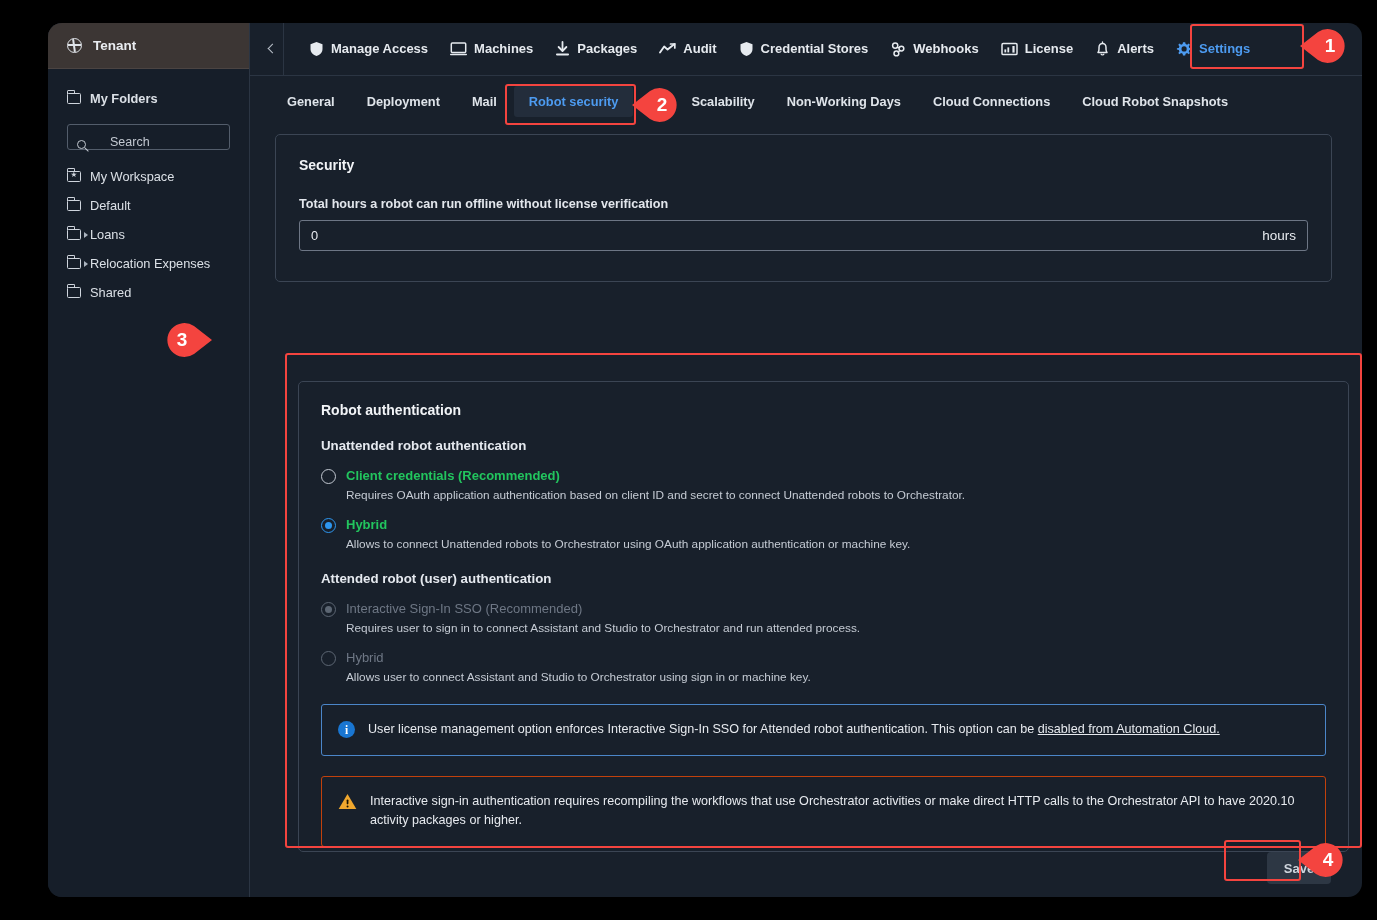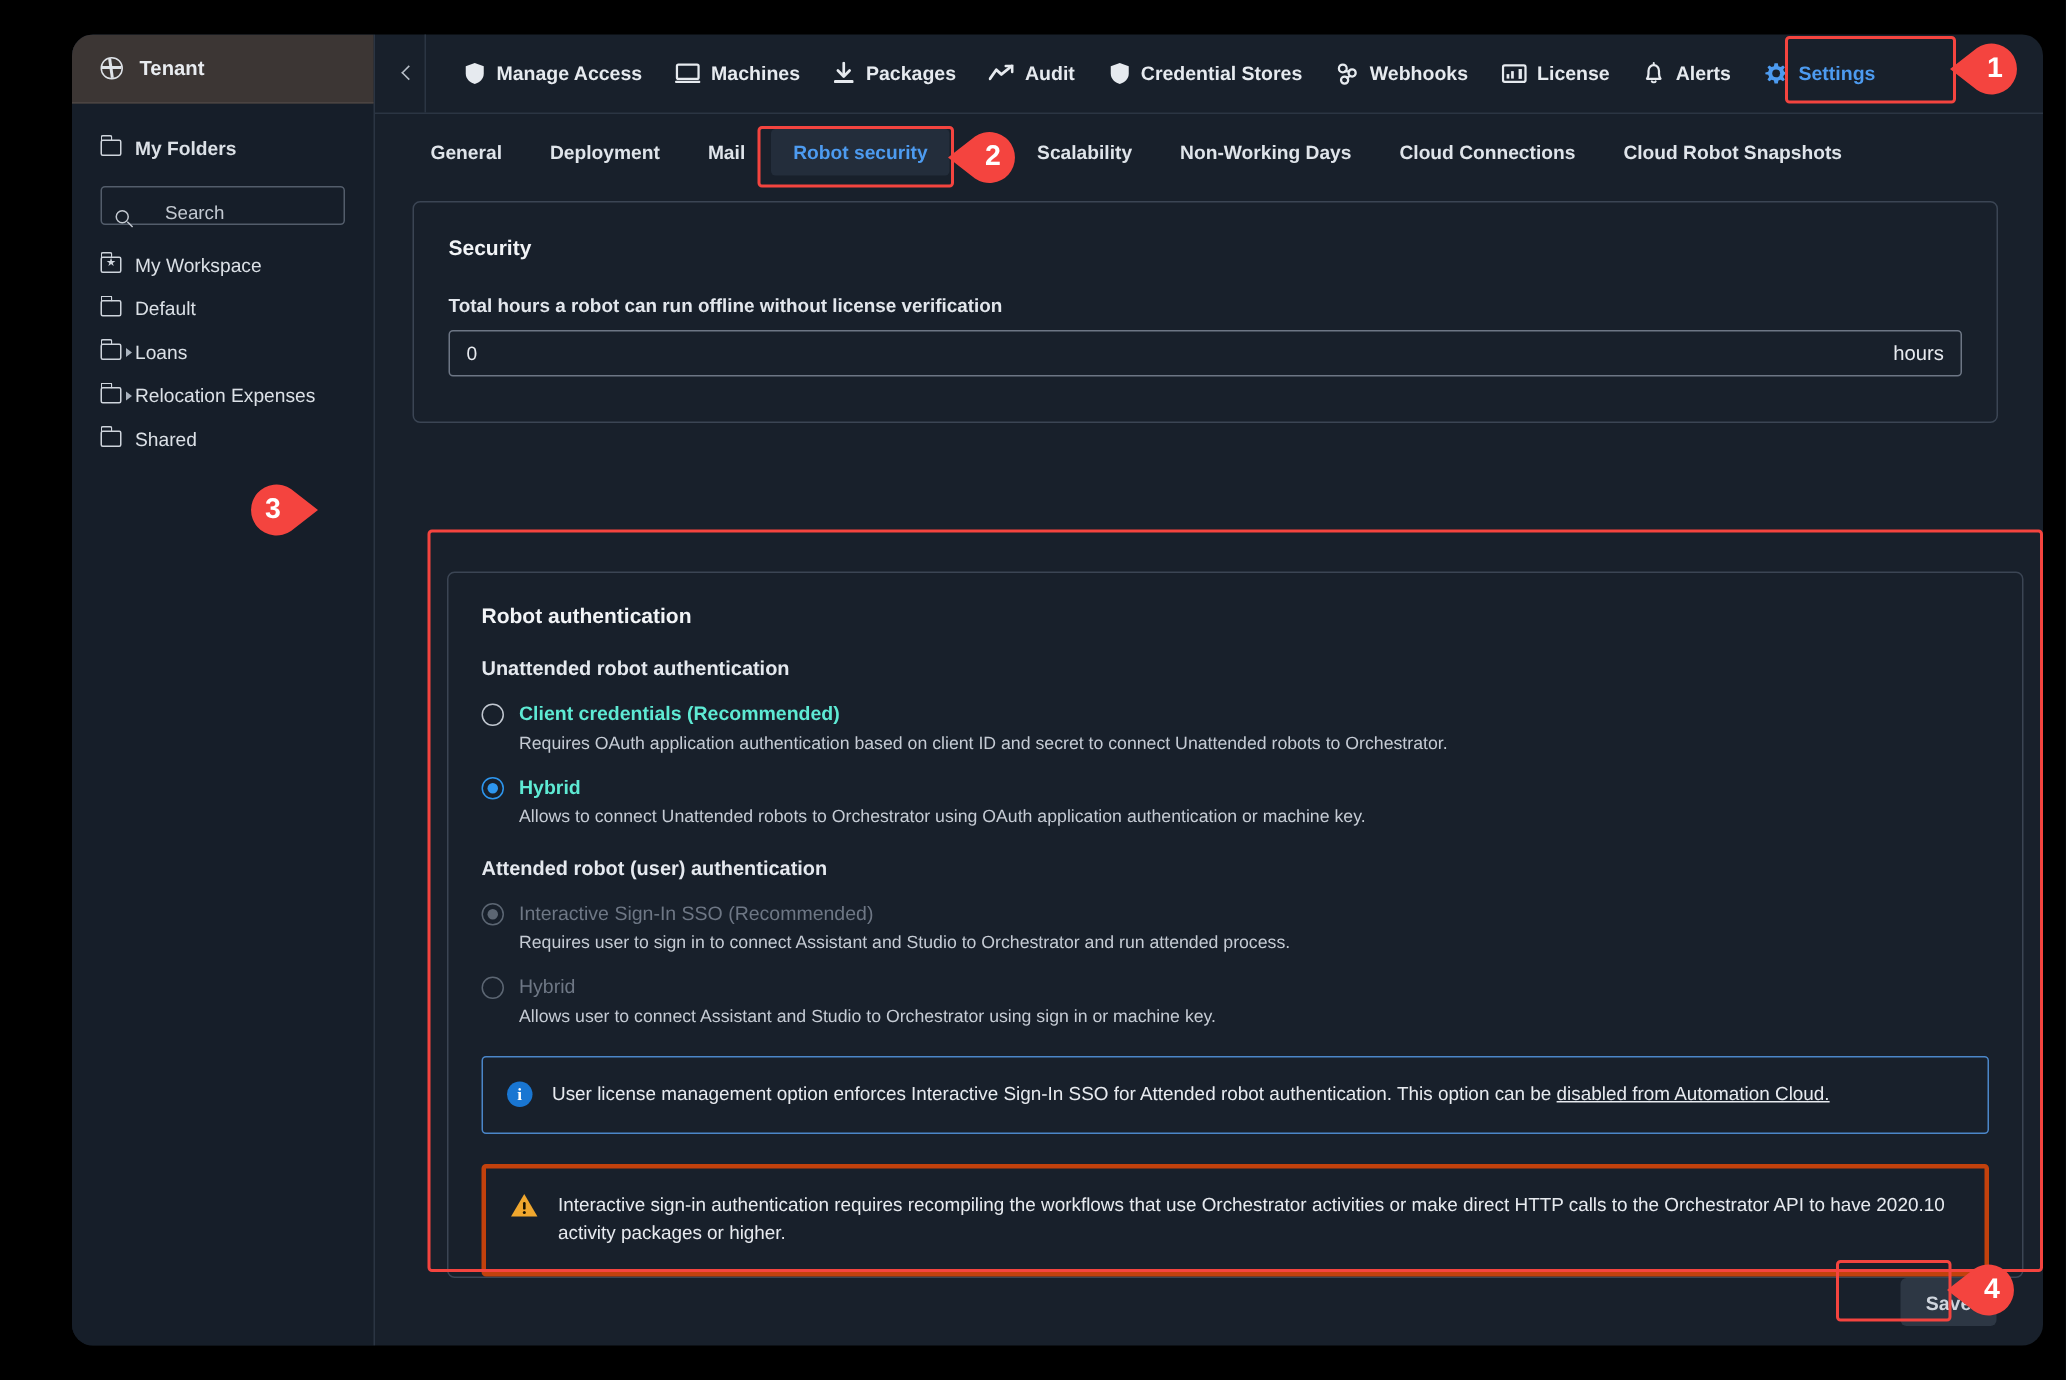--- a/index.html
+++ b/index.html
@@ -206,31 +206,31 @@
     position: relative; background: transparent;
   }
   .radio.checked { border-color: #2d96ef; }
   .radio.checked::after {
     content: ""; position: absolute; left: 3px; top: 3px;
     width: 7.4px; height: 7.4px; border-radius: 50%; background: #2d96ef;
   }
   .radio.disabled { border-color: #5c6673; }
   .radio.disabled.checked { border-color: #5c6673; }
   .radio.disabled.checked::after { background: #5c6673; }
-  .radio-text .title { color: #5eead4; font-size: 13px; font-weight: bold; }
+  .radio-text .title { color: #22c55e; font-size: 13px; font-weight: bold; }
   .radio-text .title.dim { color: #6e7785; font-weight: normal; }
   .radio-text .desc { color: #c5cbd4; font-size: 11.8px; margin-top: 5px; }
 
   .banner {
     margin-top: 20px; border-radius: 3px;
     display: flex; align-items: flex-start; gap: 13px;
     padding: 15px 16px;
   }
   .banner.info { border: 1px solid #4b86c9; }
-  .banner.warn { border: 3px solid #c2410c; }
+  .banner.warn { border: 1px solid #c2410c; }
   .banner .txt { color: #e7eaef; font-size: 12.6px; line-height: 1.55; }
   .banner .txt a { color: #e7eaef; text-decoration: underline; }
   .info-ico {
     width: 17px; height: 17px; border-radius: 50%; flex: none;
     background: #1976d2; color: #fff; font-size: 11.5px; font-weight: bold;
     display: flex; align-items: center; justify-content: center;
     font-family: "Liberation Serif", serif; margin-top: 1px;
   }
   .warn-ico { width: 19px; height: 17px; flex: none; margin-top: 1px; }
 

